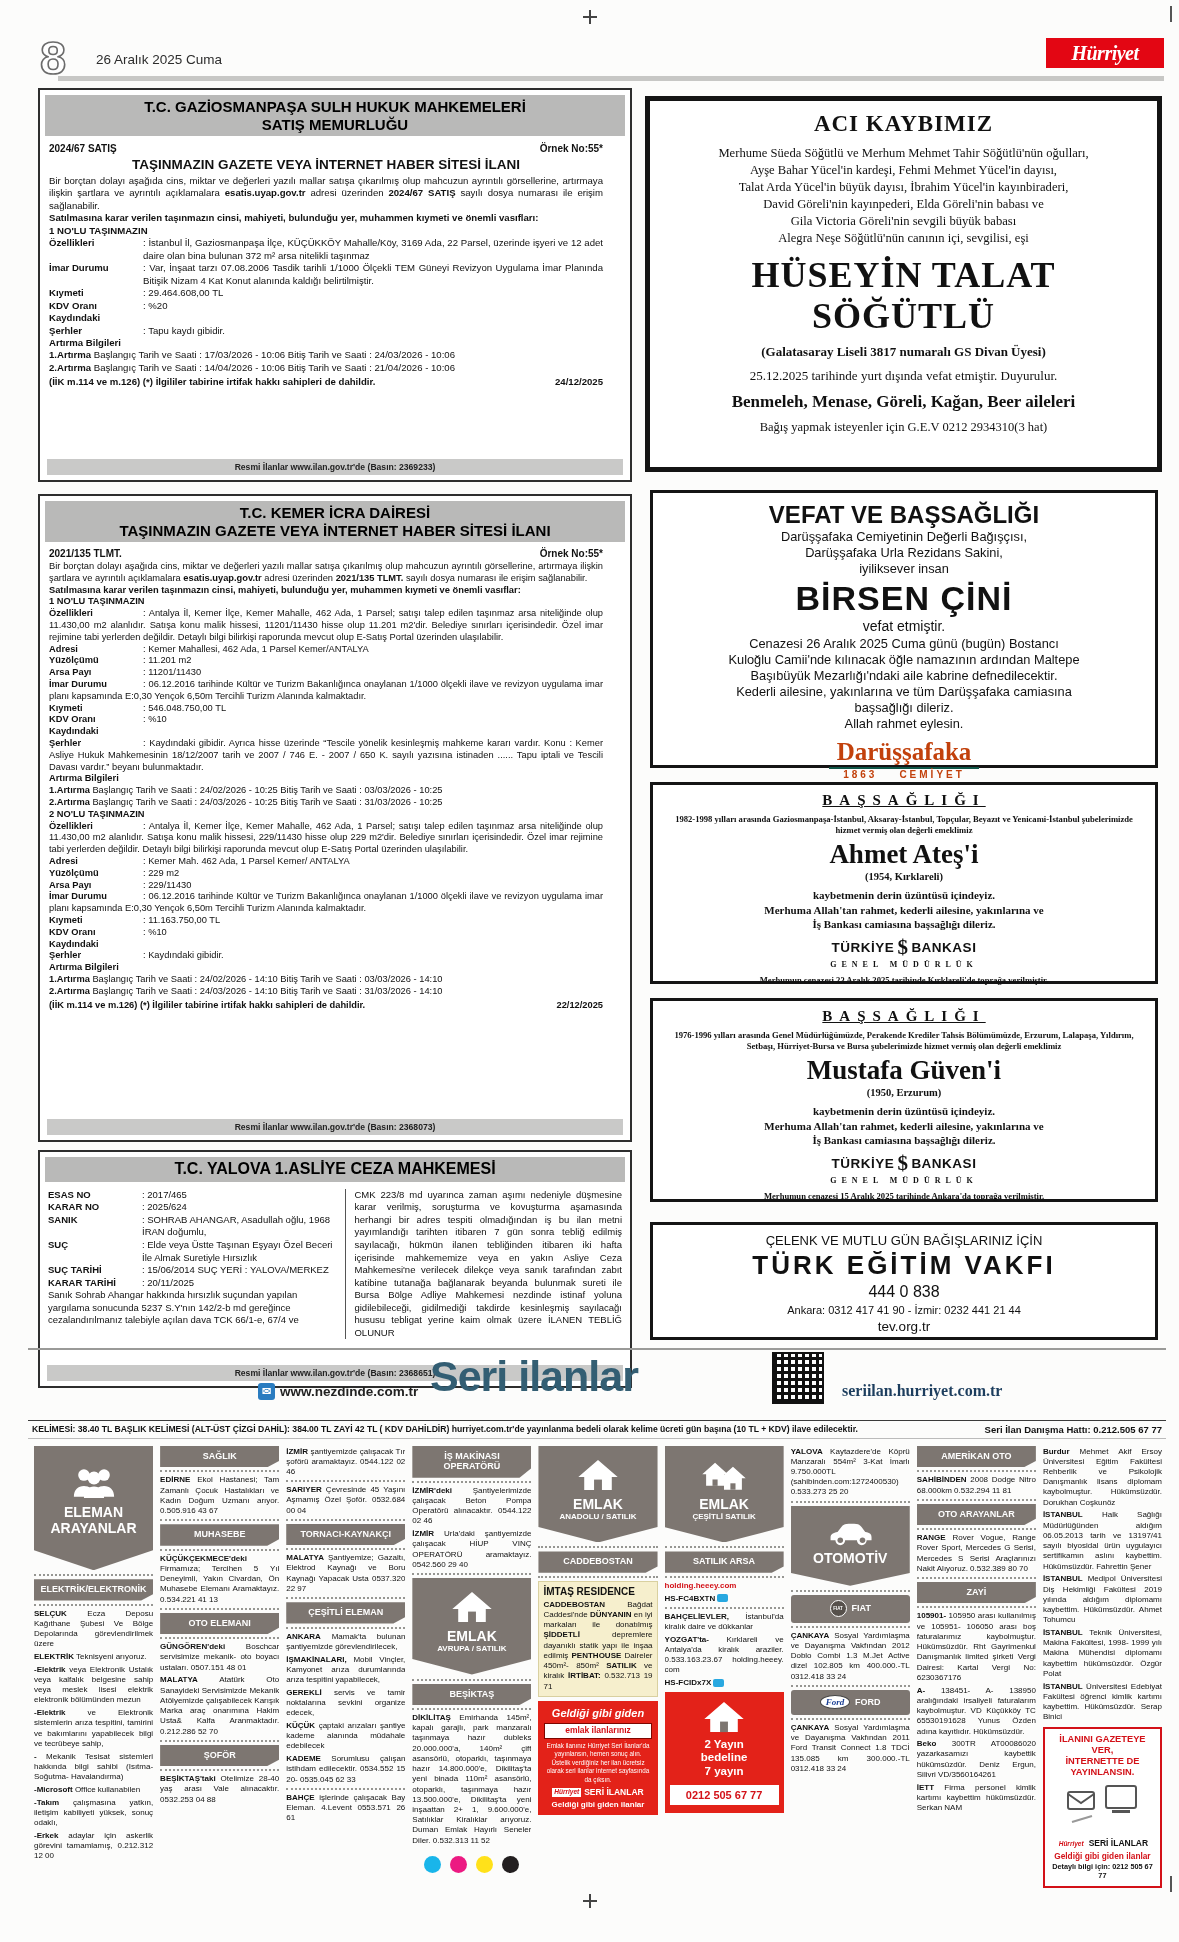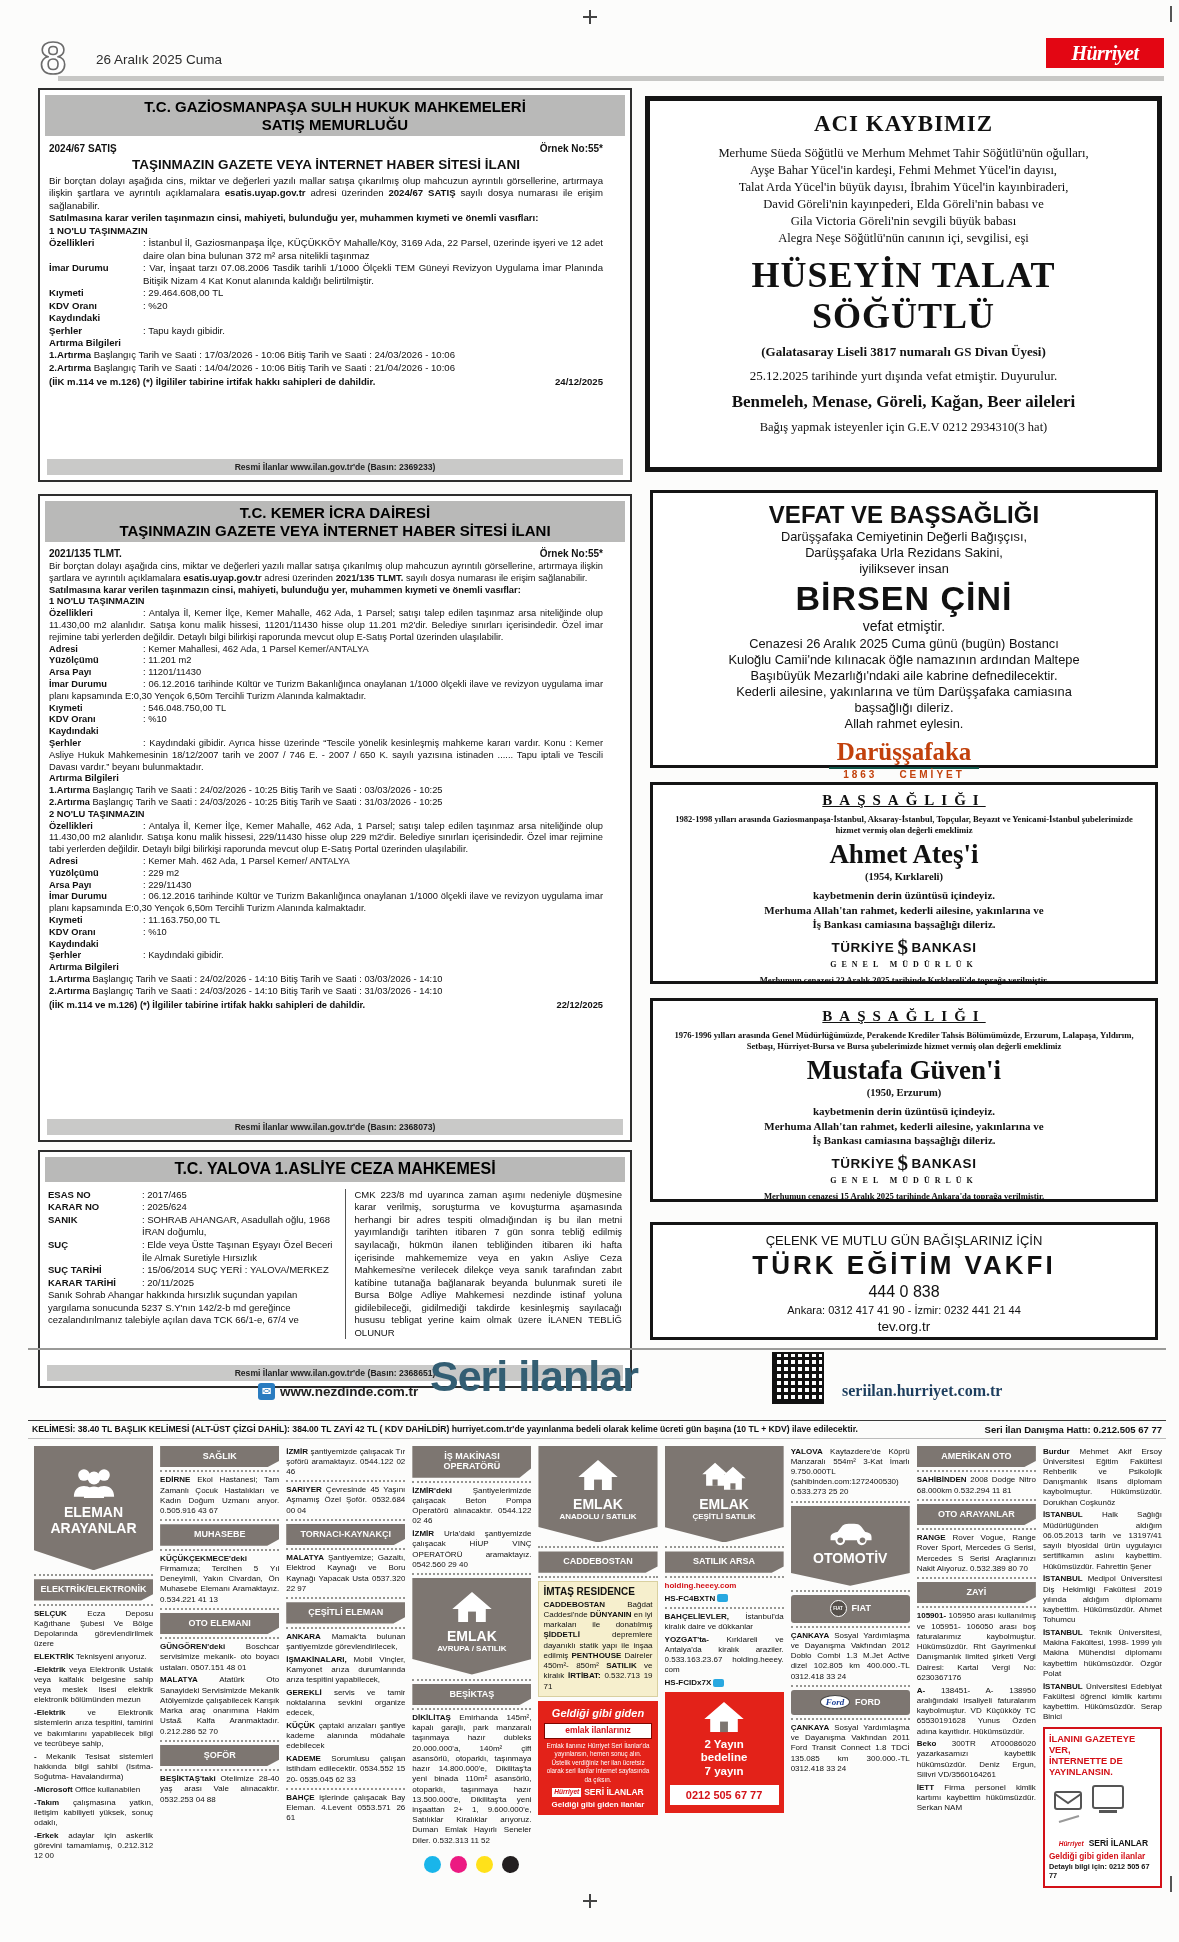--- a/index.html
+++ b/index.html
@@ -130,21 +130,21 @@
   .cl-promo .p-title { font-weight:bold; font-size:11px; font-style:italic; }
   .cl-promo .strip { background:#fff; color:#d31118; font-weight:bold; font-size:8.5px;
                      border:1px solid #7e0600; margin:3px 2px; padding:1.5px; }
   .cl-promo .tiny { font-size:6.3px; line-height:1.35; }
   .cl-promo .brandrow { margin-top:3px; font-weight:bold; font-size:8.5px; display:flex; justify-content:center; gap:3px; align-items:center; }
   .hueri { background:#fff; color:#d31118; font-style:italic; font-weight:bold; font-size:6.5px; padding:0 2px; }
   .cl-promo .p-foot { font-weight:bold; font-size:8px; margin-top:2px; }
   .cl-promo2 { background:#e32219; color:#fff; padding:8px 5px; text-align:center; margin-top:4px; }
   .cl-promo2 .p2t { font-weight:bold; font-size:11.5px; line-height:1.2; }
   .cl-promo2 .phone { background:#fff; color:#d31118; font-weight:bold; font-size:11px; padding:3px; margin-top:6px; }
-  .cl-promo3 { border:2.5px solid #d31118; padding:5px 4px; margin-top:4px; background:#fff; }
+  .cl-promo3 { border:2.5px solid #d31118; padding:5px 4px; text-align:center; margin-top:4px; background:#fff; }
   .cl-promo3 .t { color:#d31118; font-weight:bold; font-size:9.3px; line-height:1.2; }
   .cl-promo3 .brand { font-weight:bold; font-size:8.5px; margin-top:3px; display:flex; justify-content:center; gap:3px; align-items:center; }
   .cl-promo3 .foot1 { color:#d31118; font-weight:bold; font-size:8.3px; margin-top:2px; }
   .cl-promo3 .foot2 { font-weight:bold; font-size:7.3px; }
   .cmyk { display:flex; gap:9px; justify-content:center; margin-top:10px; }
   .cmyk span { width:17px; height:17px; border-radius:50%; display:block; }
   .fiatlogo { width:17px; height:17px; border-radius:50%; background:#56504b; border:1.5px solid #fff;
               color:#fff; font-size:4.5px; font-weight:bold; display:flex; align-items:center; justify-content:center; }
   .fordlogo { width:30px; height:14px; border-radius:50%; background:#fff; border:1px solid #444;
               color:#1b3f94; font-family:"Liberation Serif", serif; font-style:italic; font-weight:bold;

